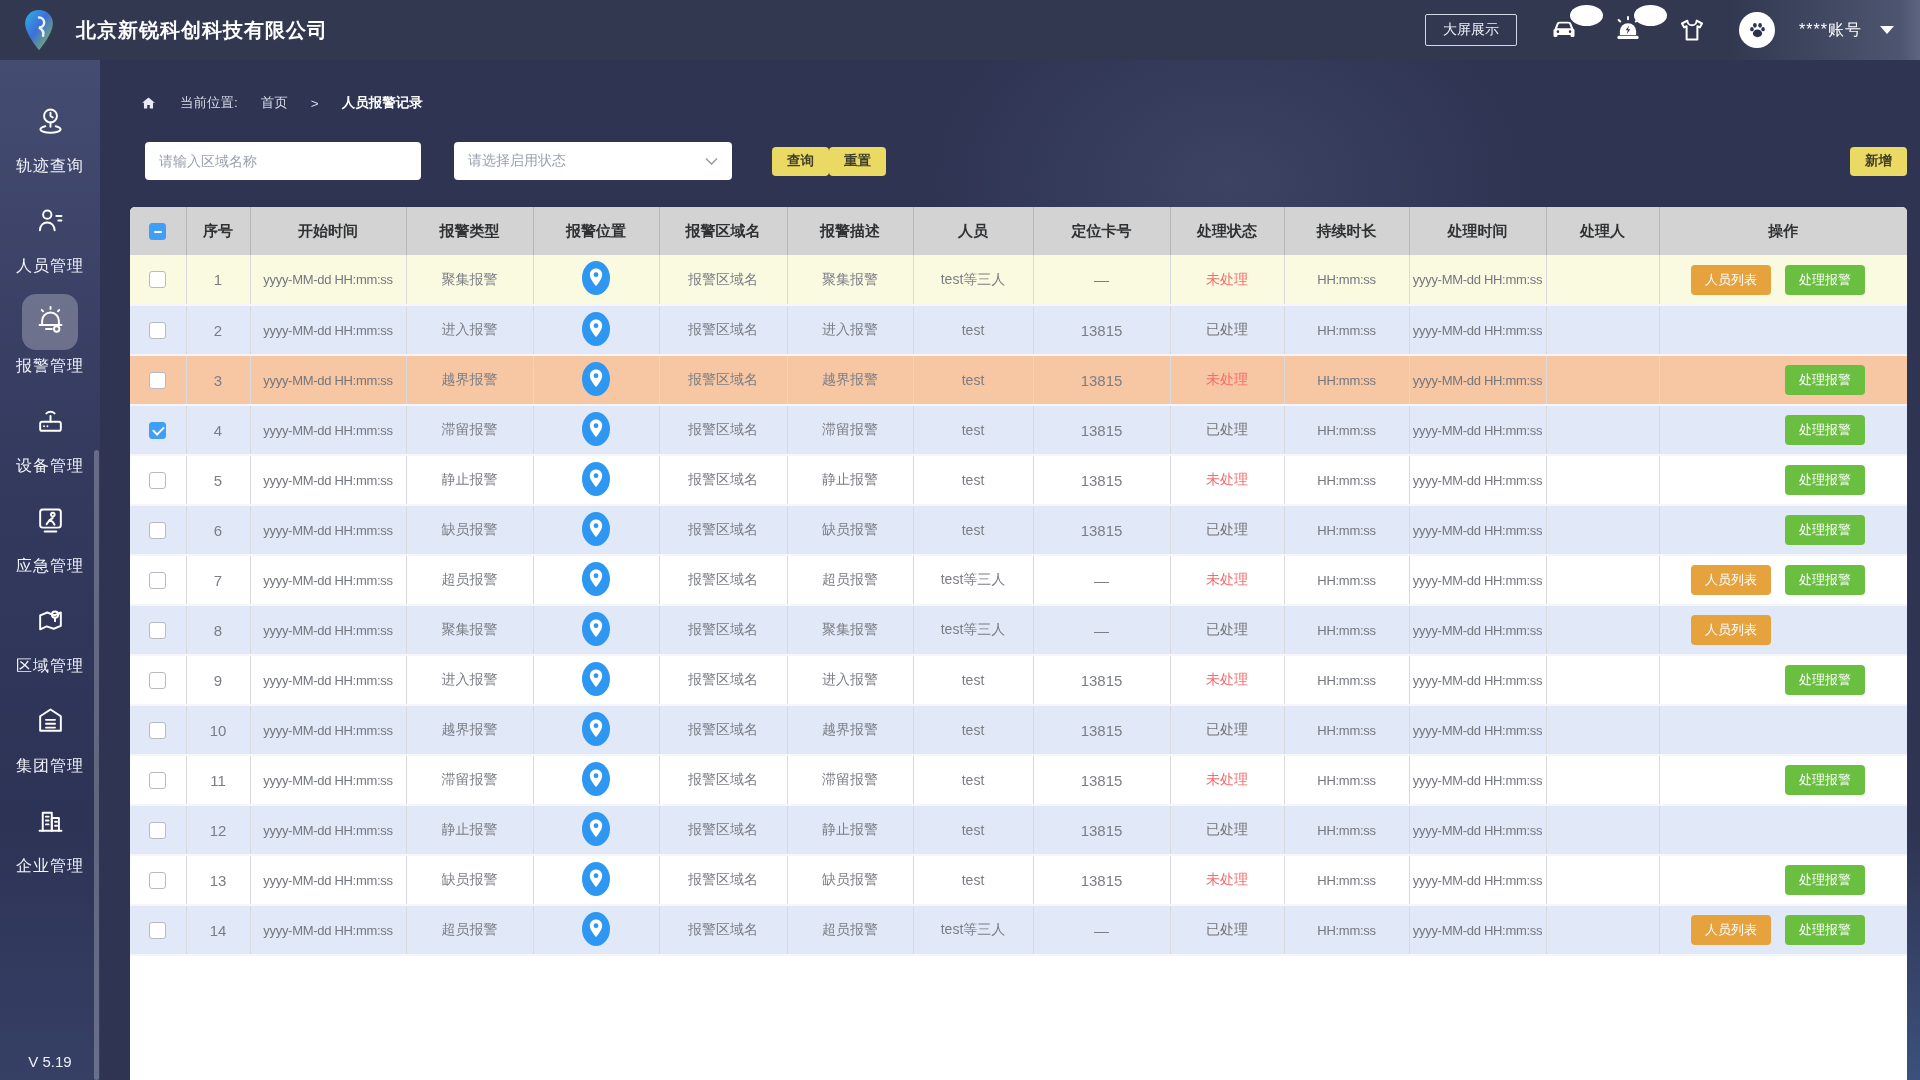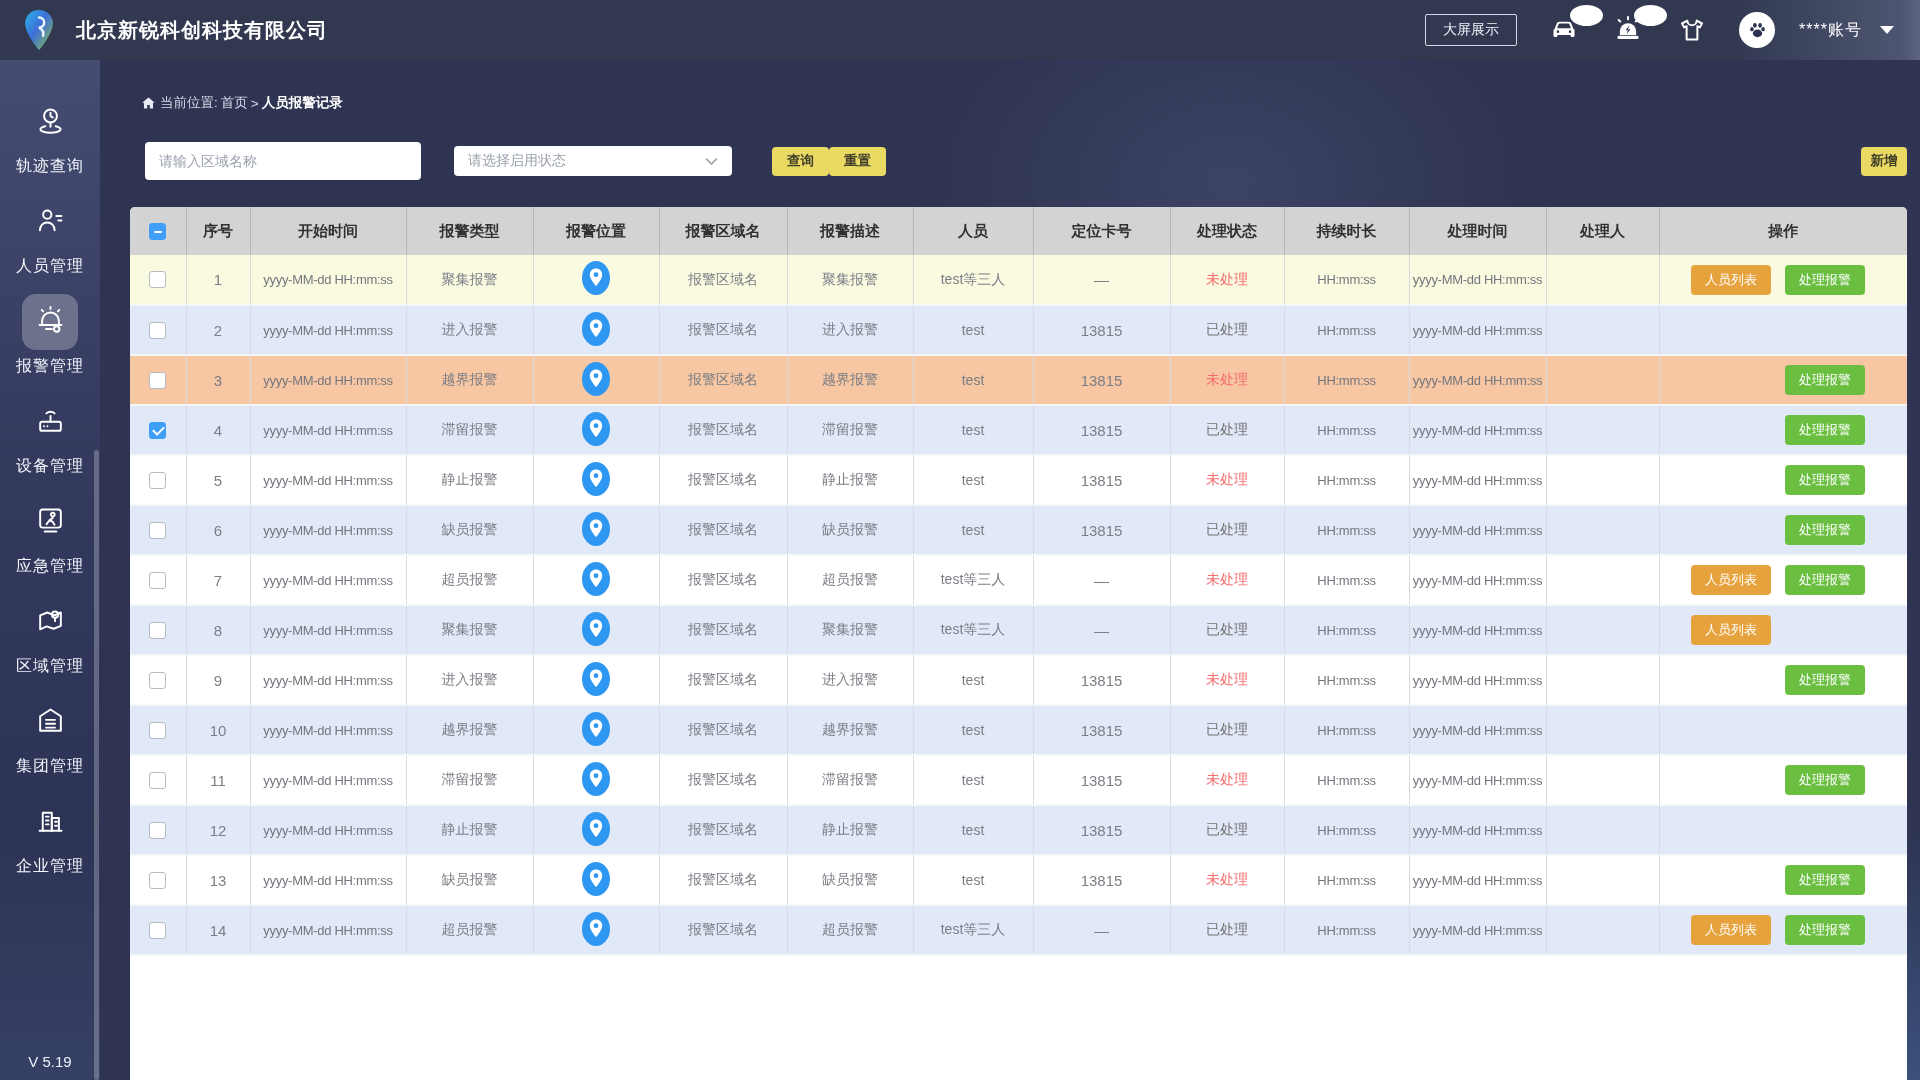--- a/index.html
+++ b/index.html
@@ -38,35 +38,35 @@
   .version-label { position:absolute; bottom:10px; width:100%; text-align:center; color:#eef0f8; font-size:15px; }
   .side-scrollbar { position:absolute; right:1px; top:390px; bottom:0; width:5px;
     background:rgba(255,255,255,.25); border-radius:3px; }
 
   
   .main { flex:1; min-width:0; padding:0 13px 0 30px; position:relative;
     background:
       radial-gradient(420px 300px at 62% 12%, rgba(150,160,200,.14), transparent 70%),
       radial-gradient(560px 380px at 100% 102%, rgba(80,125,190,.42), transparent 72%),
       #2e3452; }
-  .breadcrumb { margin:34px 0 0 10px; display:flex; align-items:center; gap:3px;
+  .breadcrumb { margin:34px 0 0 10px; display:flex; align-items:center; gap:23px;
     color:#d6dae8; font-size:13.5px; }
   .breadcrumb .crumb-current { color:#fff; font-weight:bold; }
   .filters { margin:30px 0 0 15px; display:flex; align-items:center; }
   .area-input { width:276px; height:38px; border:none; border-radius:4px; padding:0 14px; font-size:14px;
     font-family:inherit; color:#333; outline:none; background:#fff; }
   .area-input::placeholder { color:#9aa1ad; }
-  .select-box { width:278px; height:30px; background:#fff; border-radius:4px; margin-left:33px;
+  .select-box { width:278px; height:38px; background:#fff; border-radius:4px; margin-left:33px;
     display:flex; align-items:center; justify-content:space-between; padding:0 14px; cursor:pointer; }
   .select-box .ph { color:#9aa1ad; font-size:14px; }
   .btn-yellow { height:29px; padding:0 15px; background:#ead963; border:none; border-radius:4px;
     font-size:13.5px; font-weight:bold; color:#403f28; cursor:pointer; font-family:inherit; }
   .btn-search { margin-left:40px; }
   .btn-reset { }
-  .btn-add { margin-left:auto; width:46px; padding:0; }
+  .btn-add { margin-left:auto; width:57px; padding:0; }
 
   
   .panel { margin-top:27px; height:939px; background:#fff; border-radius:5px 5px 8px 8px;
     display:flex; flex-direction:column; overflow:hidden; }
   table { width:100%; border-collapse:collapse; table-layout:fixed; }
   th { height:48px; background:#d3d3d3; color:#2f3133; font-size:15px; font-weight:bold;
     border-right:1px solid #b7b7b7; }
   th:last-child { border-right:none; }
   td { height:50px; text-align:center; color:#7b7e85; font-size:14px;
     border-right:1px solid #d7d9dd; }

